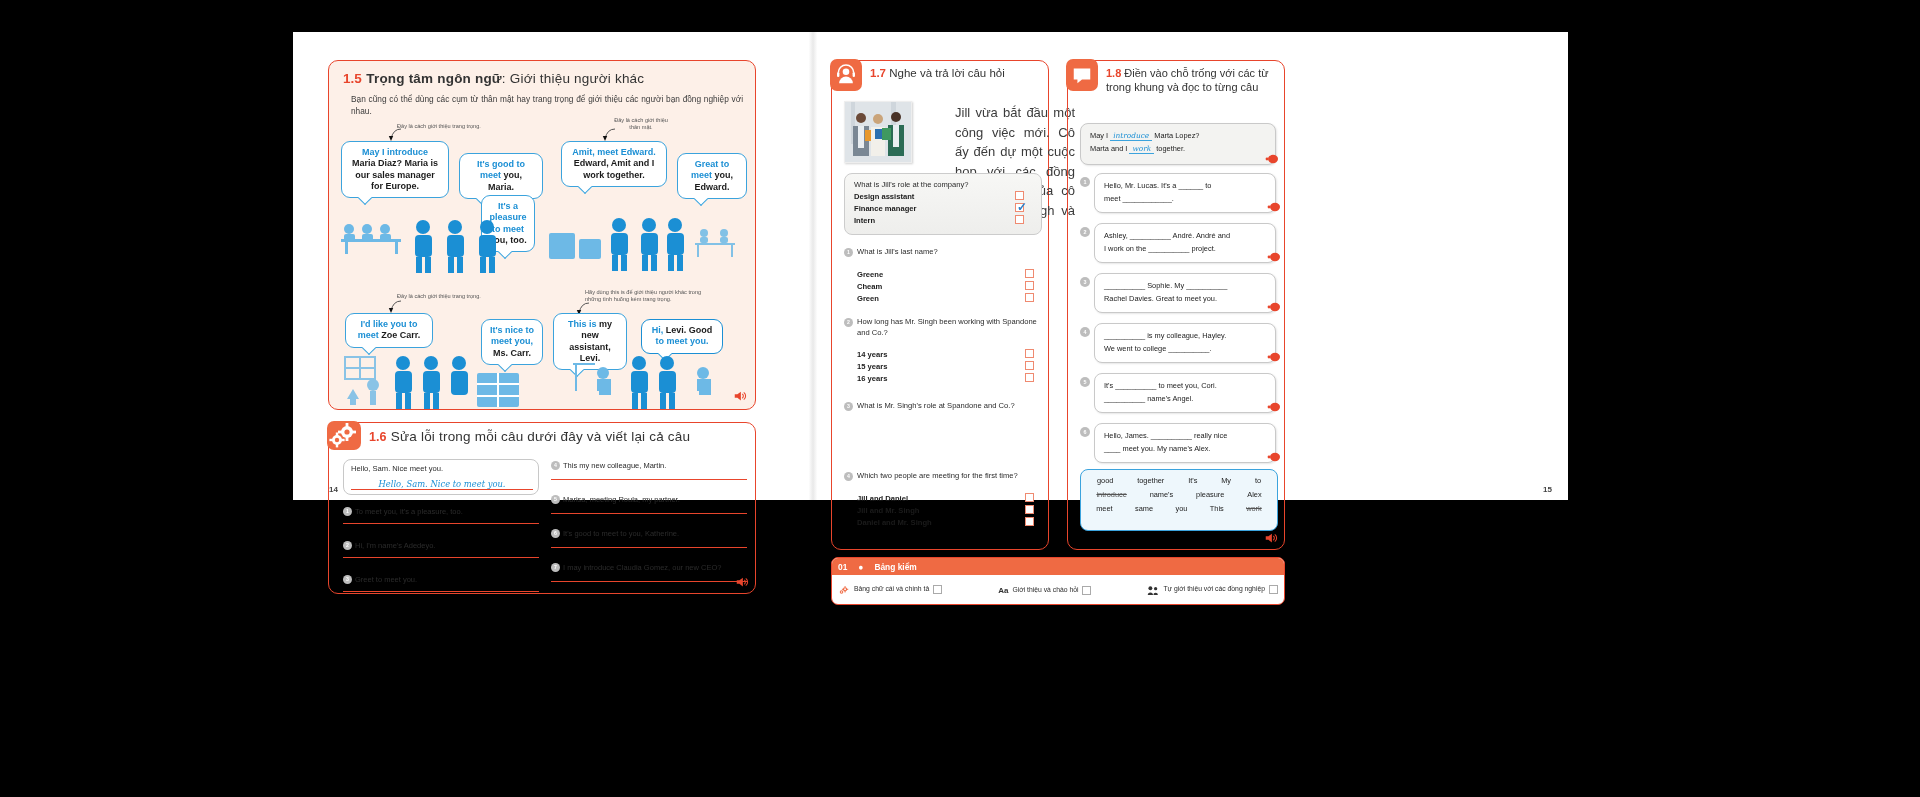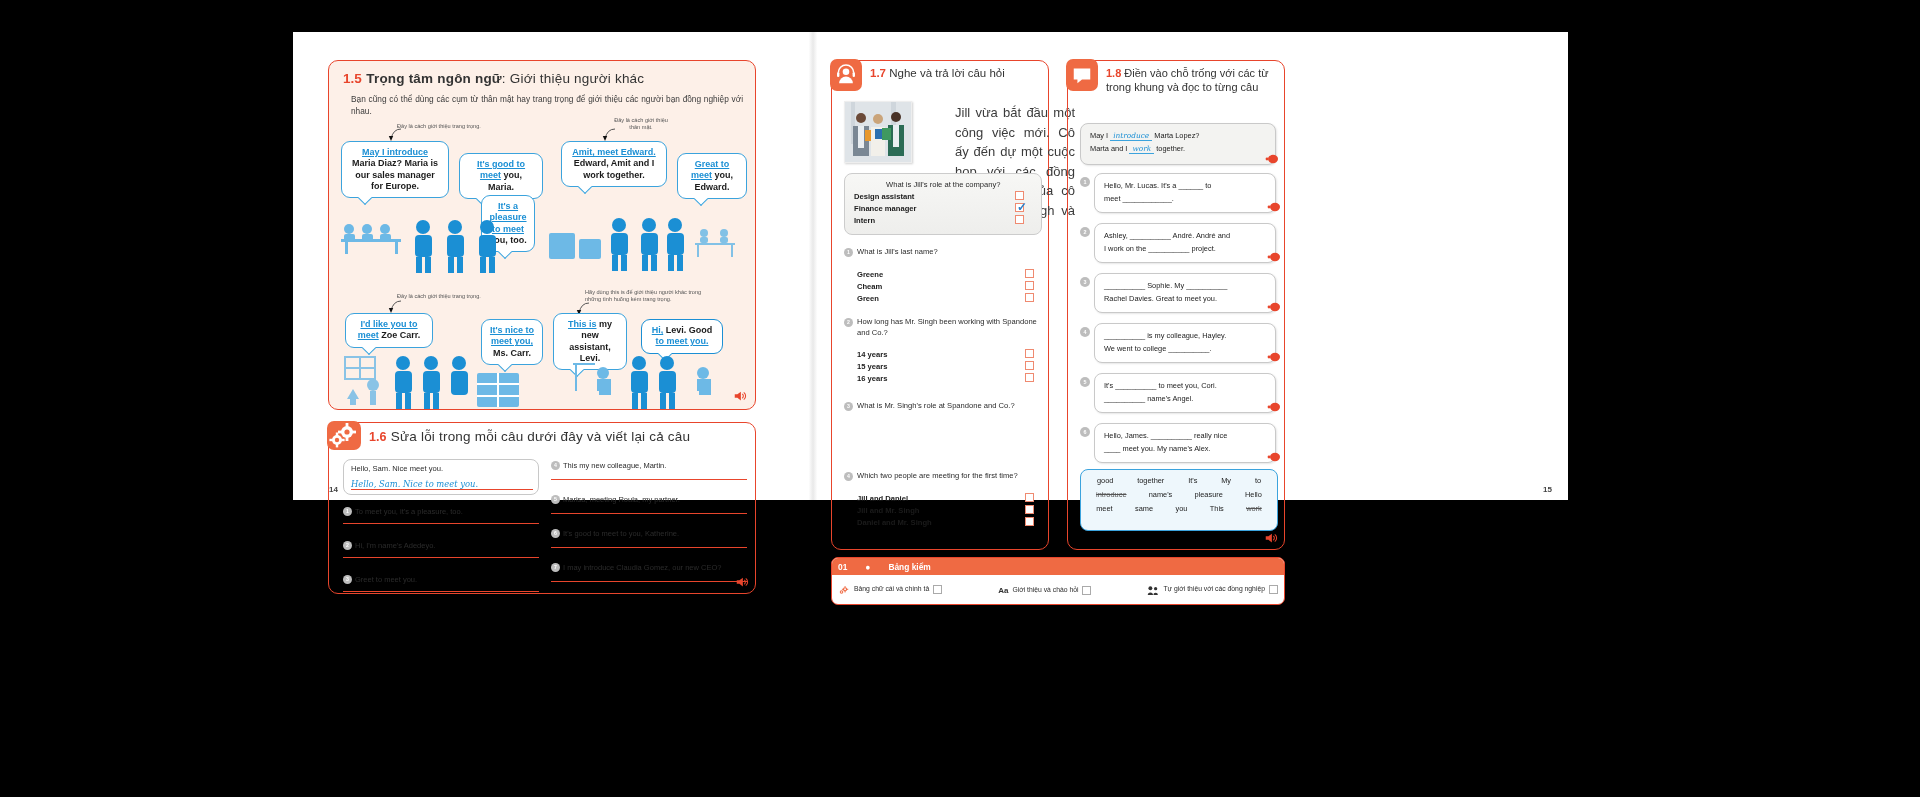--- a/index.html
+++ b/index.html
@@ -24,37 +24,37 @@
 
   
   #b15 { left:35px; top:28px; width:428px; height:350px;
          background:#fdf0e8; border-radius:10px; border:1.6px solid #e8452c; position:absolute; }
   #b15 .hd { position:absolute; left:14px; top:8px; }
   #b15 .intro { position:absolute; left:22px; top:32px; width:392px; }
 
   .bub { position:absolute; border:1.3px solid #3ba3dd; background:#fff;
          border-radius:9px; padding:5px 7px; text-align:center;
          font-size:9px; line-height:1.25; color:#1b1b1b; font-weight:bold; }
-  .bub i { font-style:normal; color:#1b8fd4;text-decoration:underline; }
+  .bub i { font-style:normal; color:#1b8fd4; }
   .bub::after { content:""; position:absolute; width:9px; height:9px; background:#fff;
          border-right:1.3px solid #3ba3dd; border-bottom:1.3px solid #3ba3dd;
          transform:rotate(45deg); bottom:-6px; left:18px; }
 
   .ppl { position:absolute; }
 
   
   #b16 { left:35px; top:390px; width:428px; height:172px; }
   #b16 .tab16 { left:-2px; top:-2px; width:34px; height:29px; }
   #b16 .t16 { position:absolute; left:40px; top:4px; }
   .sample { position:absolute; left:14px; top:36px; width:196px; height:36px;
      border:1px solid #c8c8c8; border-radius:8px; background:#fff; padding:4px 7px; }
   .sample .q { font-size:7.6px; color:#2b2b2b; }
   .sample .a { font-size:8.4px; color:#1b8fd4; font-family:"DejaVu Serif",serif;
      font-style:italic; border-bottom:1.1px solid #e8452c; display:inline-block;
-     width:182px; margin-top:2px; }
+     width:182px; margin-top:2px;text-align:center; }
   .exitem { position:absolute; font-size:7.5px; color:#2b2b2b; }
   .exitem .bl { display:inline-block; width:9px; height:9px; border-radius:50%;
      background:#bdbdbd; color:#fff; font-size:5.2px; text-align:center;
      line-height:9px; font-weight:bold; margin-right:3px; vertical-align:1px; }
   .rule { position:absolute; height:1px; background:#e8452c; }
 
   
   #b17 { left:14px; top:28px; width:218px; height:490px; }
   #b18 { left:250px; top:28px; width:218px; height:490px; }
   .hdtab { position:absolute; left:-2px; top:-2px; width:32px; height:32px;
@@ -64,21 +64,21 @@
      line-height:1.3; width:172px; }
 
   .photo { position:absolute; left:12px; top:40px; width:68px; height:62px;
      background:#fff; border:1px solid #eee; box-shadow:1px 1px 2px rgba(0,0,0,.18); }
   .blurb { position:absolute; left:90px; top:42px; width:120px;
      font-size:13px; color:#3b3b3b; line-height:1.5; text-align:justify;margin-left:33px; }
 
   .qcard { position:absolute; left:12px; top:112px; width:198px; height:62px;
      border:1px solid #ccc; border-radius:8px;
      background:linear-gradient(#f7f7f5,#eeeeec); padding:6px 9px; }
-  .qtext { font-size:7.6px; color:#2b2b2b;margin-left:32px; }
+  .qtext { font-size:7.6px; color:#2b2b2b; }
   .opt { position:relative; font-size:7.6px; font-weight:bold; color:#1b1b1b;
      margin-top:3px; }
   .cbx { position:absolute; right:8px; top:-1px; width:9px; height:9px;
      border:1.1px solid #ef8a70; background:#fff; }
   .chk { position:absolute; right:5px; top:-4px; color:#2a7fc9; font-size:12px;
      font-weight:bold; }
   .qblk { position:absolute; width:198px; left:12px; }
   .qhead { font-size:7.6px; color:#2b2b2b; line-height:1.4; padding-left:13px;
      position:relative; }
   .qhead .bl { position:absolute; left:0; top:1px; width:9px; height:9px;
@@ -100,21 +100,21 @@
      border:1.3px solid #3ba3dd; border-radius:8px; background:#eef7fc;
      padding:6px 4px; }
   .wordbank .row { display:flex; justify-content:space-around; font-size:7.4px;
      color:#1b1b1b; margin-bottom:5px; }
   .wordbank .used { text-decoration:line-through; color:#555; }
 
   
   #chk { position:absolute; left:14px; top:525px; width:454px; height:48px;
      border:1.2px solid #e8452c; border-radius:7px; background:#fff; overflow:hidden; }
   #chk .bar { height:17px; background:#ef6a43; color:#fff; font-size:8.4px;
-     font-weight:bold; display:flex; align-items:center; padding-left:6px; gap:18px; }
+     font-weight:bold; display:flex; align-items:center; padding-left:6px; gap:11px; }
   #chk .items { display:flex; align-items:center; height:31px; padding:0 6px;
      justify-content:space-between; }
   #chk .ci { display:flex; align-items:flex-start; gap:4px; font-size:6.8px; color:#2b2b2b; }
   #chk .box { width:9px; height:9px; border:1.1px solid #aaa; background:#fff; }
 
   .pg { position:absolute; bottom:6px; font-size:8px; color:#444; font-weight:bold; }
 </style>
 </head>
 <body>
 
@@ -568,21 +568,21 @@
           <span>good</span>
           <span>together</span>
           <span>It's</span>
           <span>My</span>
           <span>to</span>
         </div>
         <div class="row">
           <span class="used">introduce</span>
           <span>name's</span>
           <span>pleasure</span>
-          <span>Hello</span>
+          <span>Alex</span>
         </div>
         <div class="row">
           <span>meet</span>
           <span>same</span>
           <span>you</span>
           <span>This</span>
           <span class="used">work</span>
         </div>
       </div>
 

